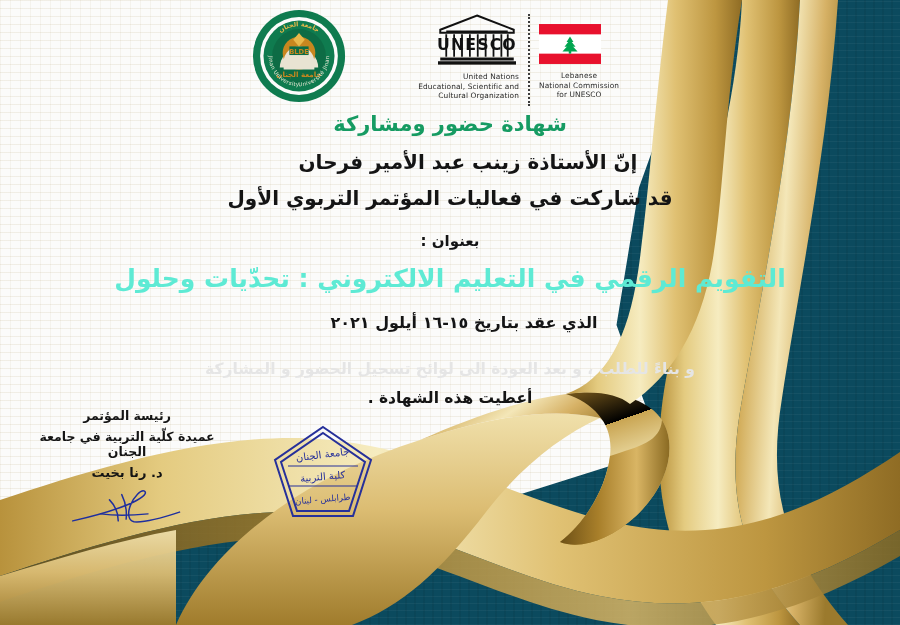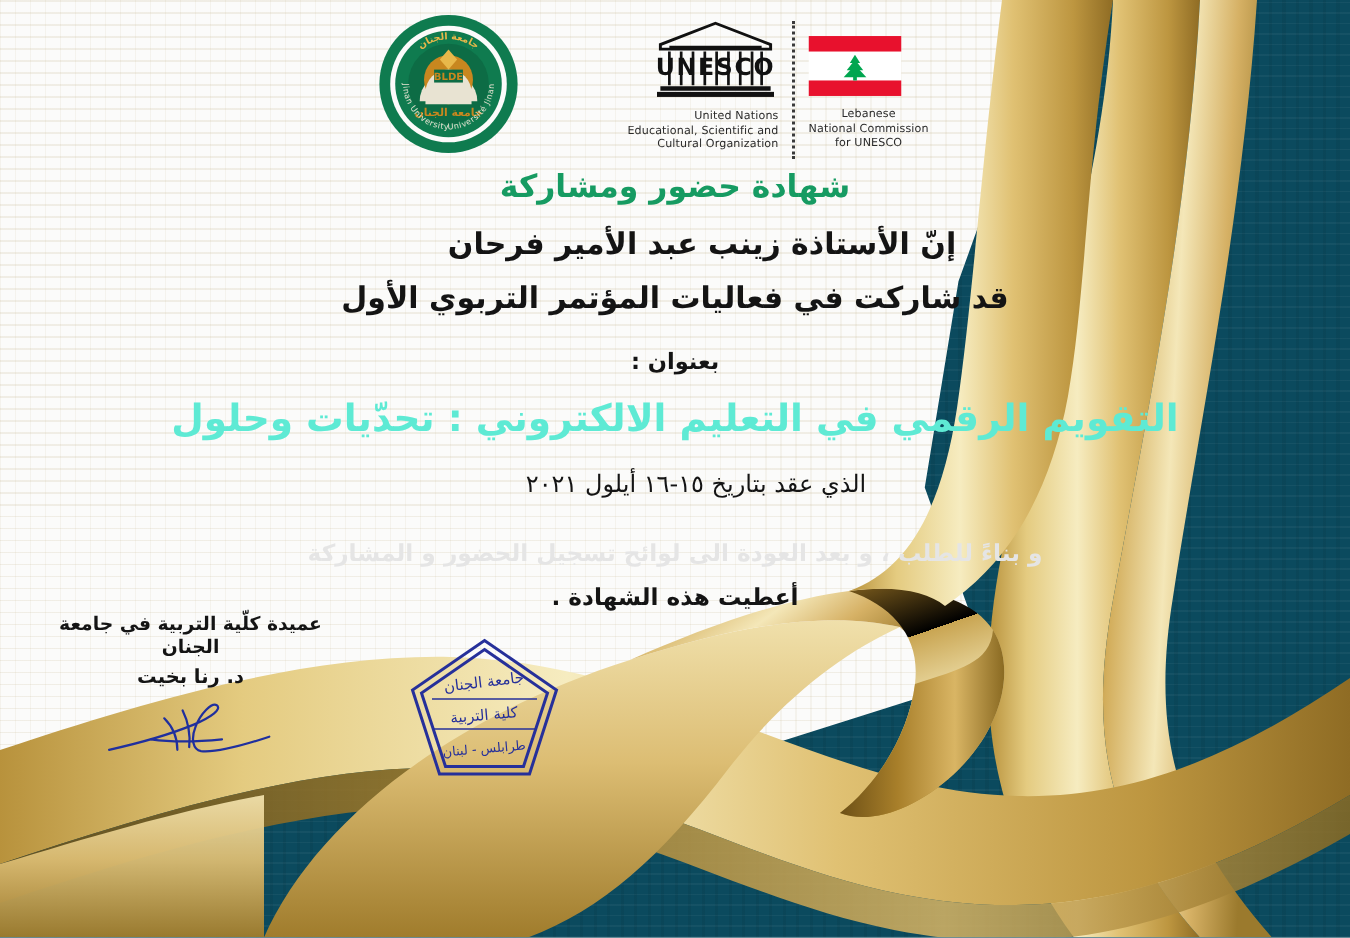--- a/index.html
+++ b/index.html
@@ -99,21 +99,21 @@
     font-size:20px;font-weight:bold;color:#141414;margin:0 0 22px 0;
   }
   .l-by{
     font-size:15px;font-weight:bold;color:#141414;margin:0 0 14px 0;
   }
   .l-title{
     font-size:25px;font-weight:bold;color:#5eead4;margin:0 0 20px 0;
     letter-spacing:-.2px;
   }
   .l-date{
-    font-size:16px;font-weight:normal;color:#141414;margin:0 0 28px 0;padding-left:28px;
+    font-size:16px;font-weight:bold;color:#141414;margin:0 0 28px 0;padding-left:28px;
   }
   .l-p1{
     font-size:15.5px;font-weight:bold;color:#e5e5e5;margin:0 0 11px 0;
   }
   .l-p2{
     font-size:15.5px;font-weight:bold;color:#141414;margin:0;
   }
 
   
   .sign{
@@ -339,20 +339,21 @@
       <div class="l-name">إنّ الأستاذة زينب عبد الأمير فرحان</div>
       <div class="l-part">قد شاركت في فعاليات المؤتمر التربوي الأول</div>
       <div class="l-by">بعنوان :</div>
       <div class="l-title">التقويم الرقمي في التعليم الالكتروني : تحدّيات وحلول</div>
       <div class="l-date">الذي عقد بتاريخ ١٥-١٦ أيلول ٢٠٢١</div>
       <div class="l-p1">و بناءً للطلب ، و بعد العودة الى لوائح تسجيل الحضور و المشاركة</div>
       <div class="l-p2">أعطيت هذه الشهادة .</div>
     </div>
 
     <div class="sign">
+      <div class="sg-role">رئيسة المؤتمر</div>
       <div class="sg-dean">عميدة كلّية التربية في جامعة الجنان</div>
       <div class="sg-name">د. رنا بخيت</div>
       <svg class="sg-svg" viewBox="0 0 160 54">
         <g fill="none" stroke="#1f2f9e" stroke-width="1.7" stroke-linecap="round">
           <path d="M18 44 C 36 40, 60 34, 82 25 C 96 19, 104 13, 100 10
                    C 96 8, 88 16, 84 26 C 80 36, 82 44, 88 45
                    C 98 46, 116 42, 140 34"></path>
           <path d="M60 20 C 66 26, 70 34, 70 44"></path>
           <path d="M74 14 C 78 22, 80 32, 79 42"></path>
           <path d="M50 36 C 64 38, 84 38, 104 36"></path>

